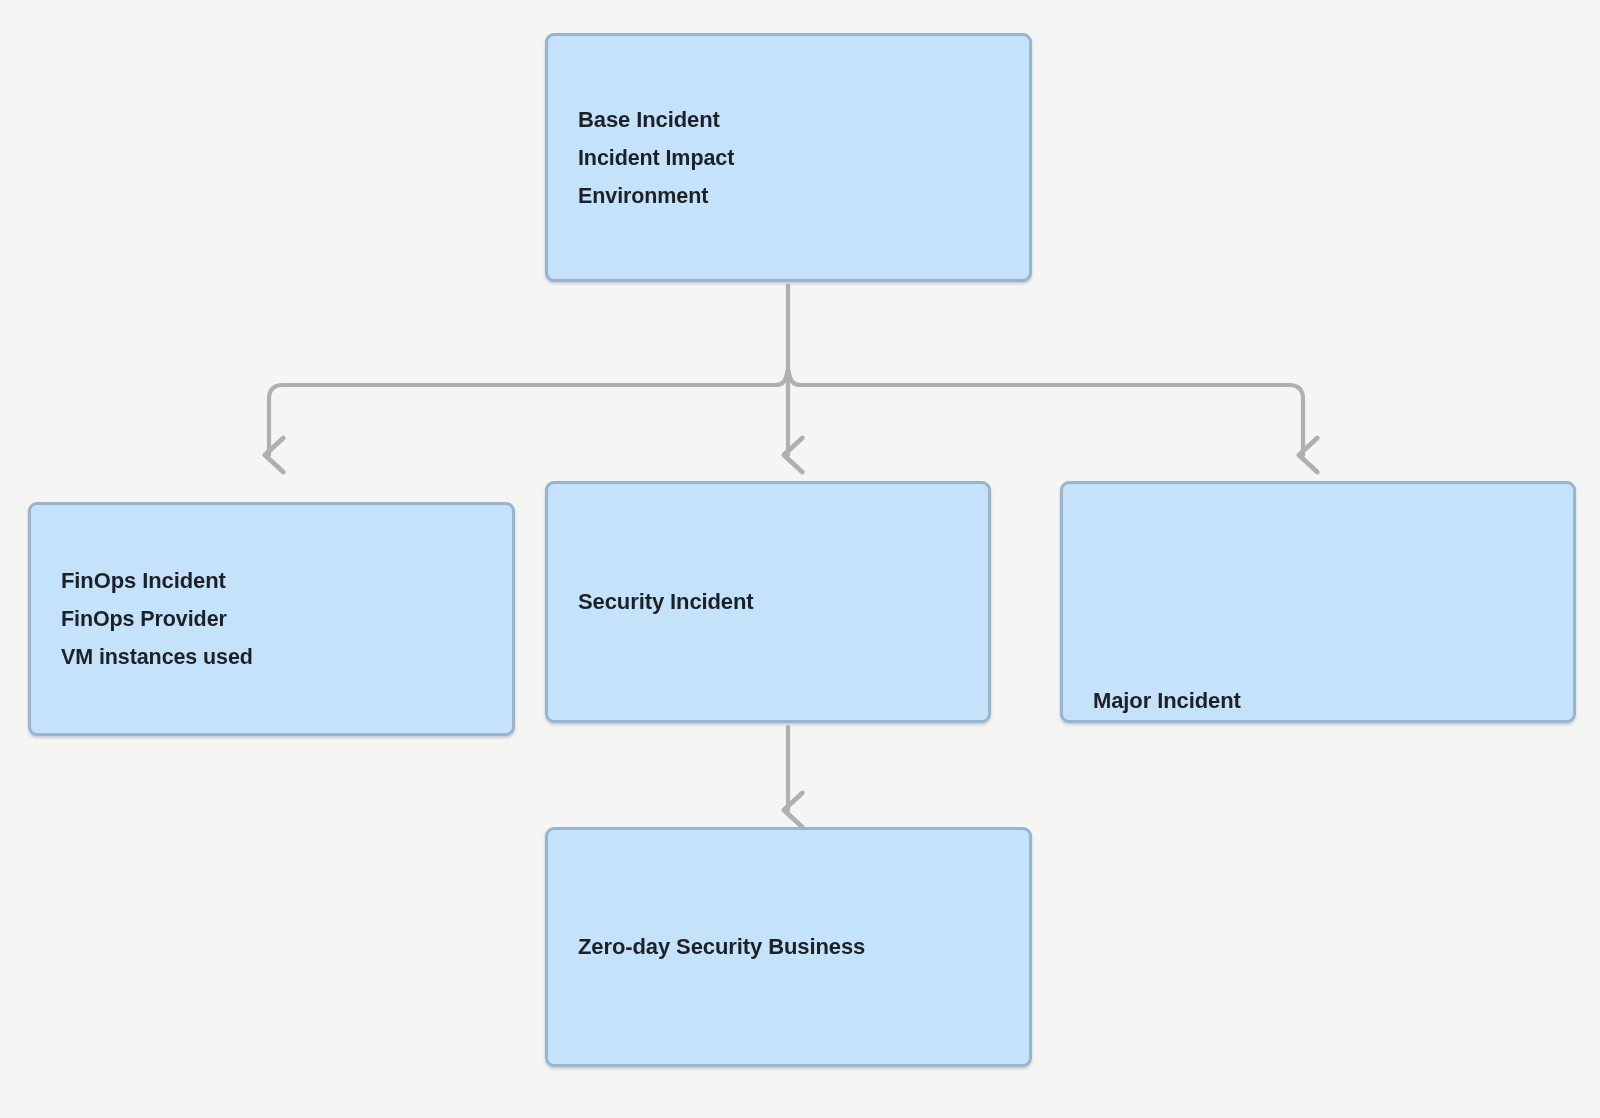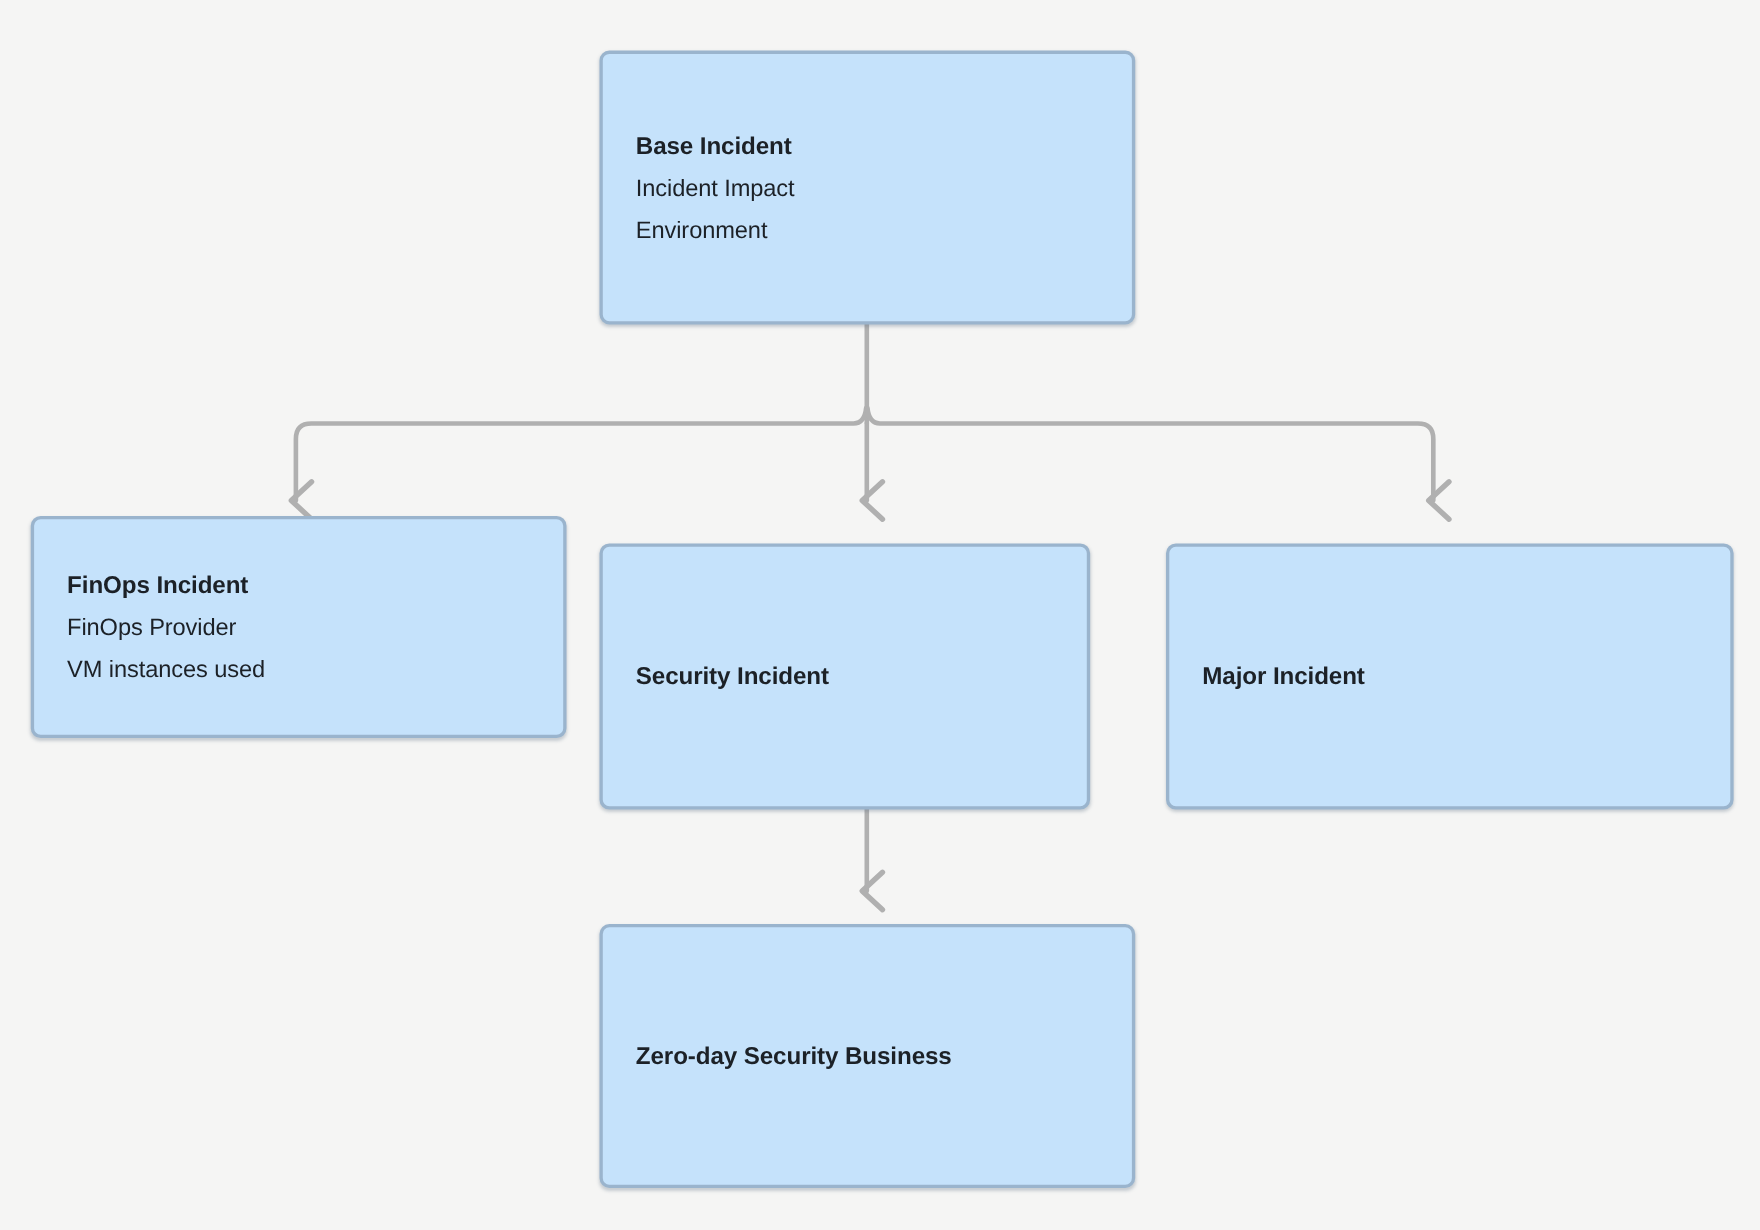--- a/index.html
+++ b/index.html
@@ -31,44 +31,43 @@
     position: absolute;
     box-sizing: border-box;
     background: #c5e2fb;
     border: 3px solid #9ab4cd;
     border-radius: 9px;
     box-shadow: 0 2px 3px rgba(90, 110, 130, 0.30);
     display: flex;
     flex-direction: column;
     justify-content: center;
     padding: 0 30px;
-    margin-top: 13px;
   }
   .node-title {
     font-size: 22px;
     font-weight: bold;
     color: #1c2127;
     line-height: 38px;
     letter-spacing: -0.1px;
     white-space: nowrap;
   }
   .node-attr {
     font-size: 21.5px;
-    font-weight: normal;
+    font-weight: bold;
     color: #1c2127;
     line-height: 38px;
     letter-spacing: -0.1px;
     white-space: nowrap;
   }
 
   
   #node-base-incident   { left: 545px;  top: 33px;  width: 487px; height: 249px; }
-  #node-finops-incident { left: 28px;   top: 456px; width: 487px; height: 202px; }
+  #node-finops-incident { left: 28px;   top: 502px; width: 487px; height: 234px; }
   #node-security-incident { left: 545px; top: 481px; width: 446px; height: 242px; }
-  #node-major-incident  { left: 1060px; top: 481px; width: 516px; height: 242px; }
+  #node-major-incident  { left: 1060px; top: 481px; width: 516px; height: 242px; justify-content: flex-end; }
   #node-zeroday-incident{ left: 545px;  top: 827px; width: 487px; height: 240px; }
 </style>
 </head>
 <body>
 
 <div id="diagram-root">
 
   <svg id="connector-layer" viewBox="0 0 1600 1118" width="1600" height="1118" xmlns="http://www.w3.org/2000/svg">
     <defs>
       <marker id="arrowhead" markerWidth="12" markerHeight="12" refX="5.4" refY="6" orient="auto" markerUnits="strokeWidth">

